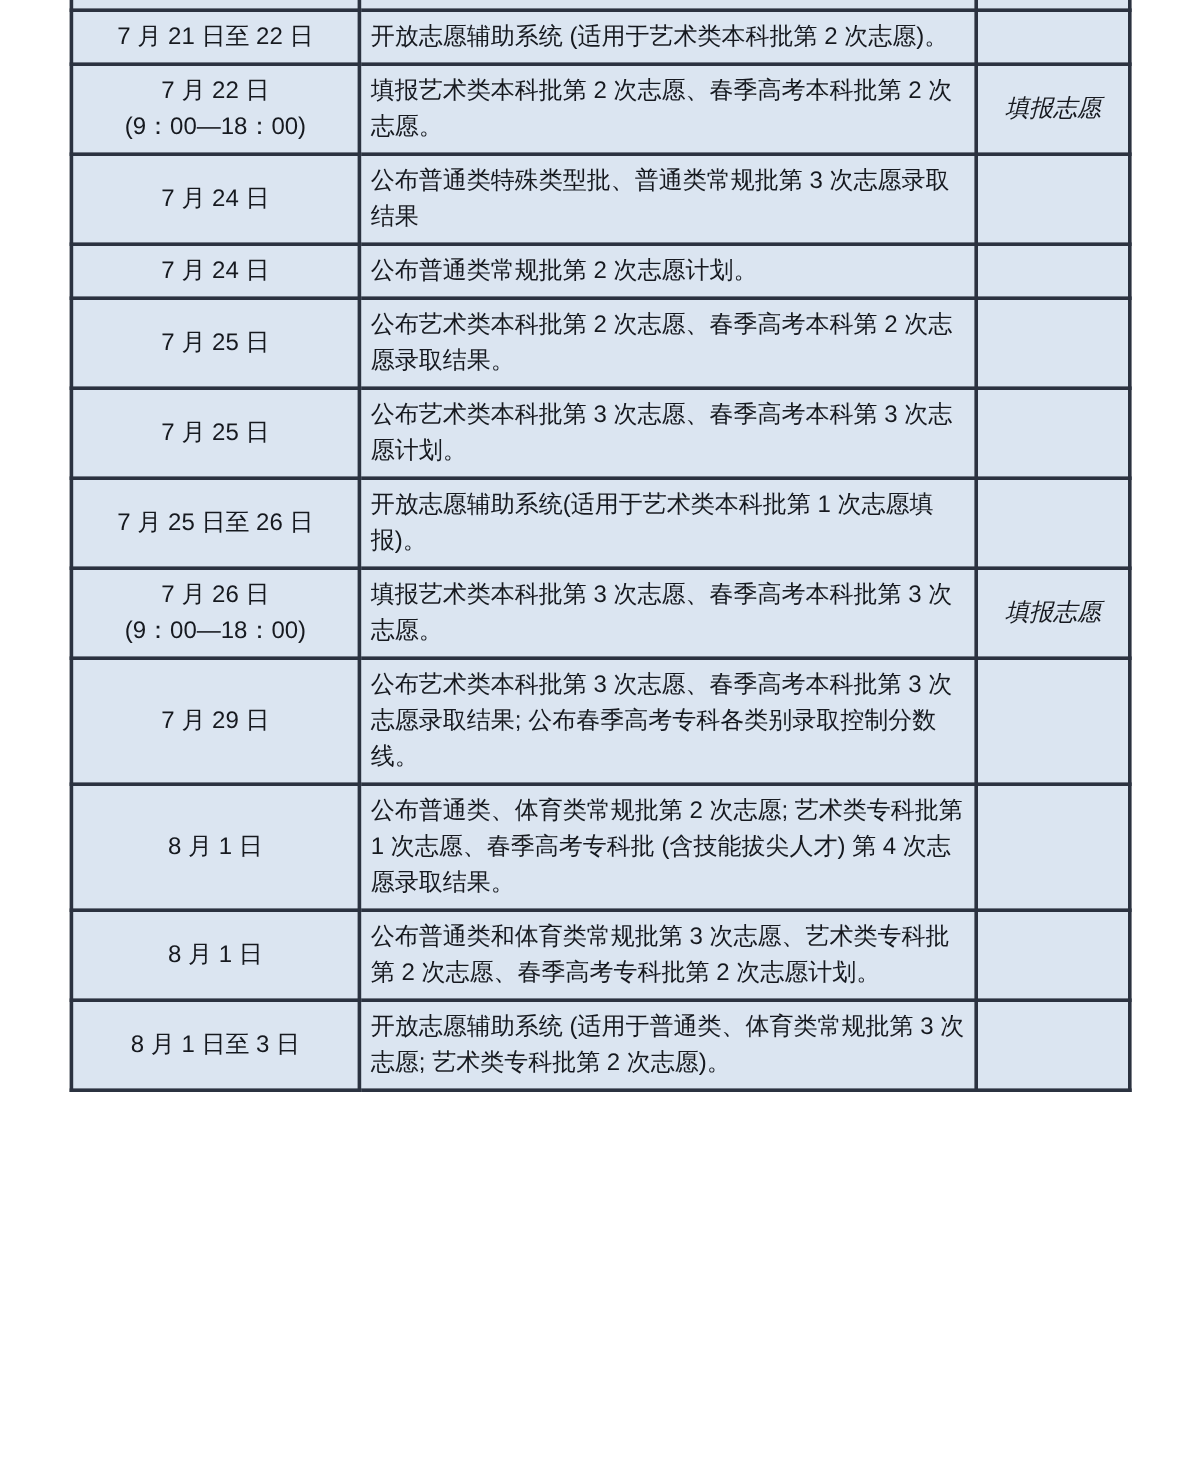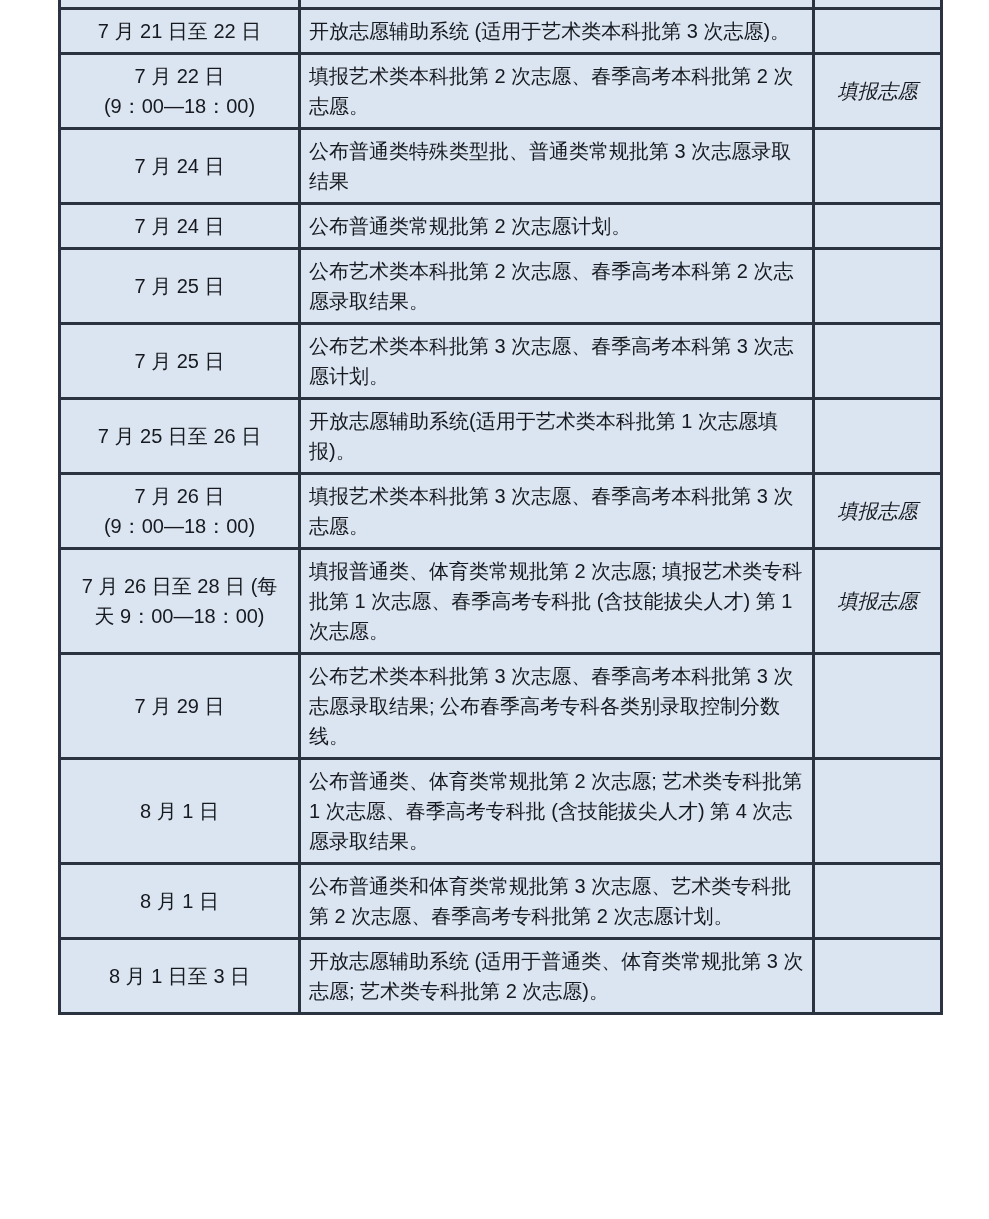--- a/index.html
+++ b/index.html
@@ -65,21 +65,21 @@
     <tbody>
         <tr class="partial-row">
           <td class="col-date"></td>
           <td class="col-desc"></td>
           <td class="col-action"></td>
         </tr>
         <tr>
           <td class="col-date">
             <span class="date-line">7 月 21 日至 22 日</span>
           </td>
-          <td class="col-desc">开放志愿辅助系统 (适用于艺术类本科批第 3 次志愿)。</td>
+          <td class="col-desc">开放志愿辅助系统 (适用于艺术类本科批第 2 次志愿)。</td>
           <td class="col-action"></td>
         </tr>
         <tr>
           <td class="col-date">
             <span class="date-line">7 月 22 日</span>
             <span class="date-line">(9：00—18：00)</span>
           </td>
           <td class="col-desc">填报艺术类本科批第 2 次志愿、春季高考本科批第 2 次志愿。</td>
           <td class="col-action">填报志愿</td>
         </tr>
@@ -121,28 +121,20 @@
         <tr>
           <td class="col-date">
             <span class="date-line">7 月 26 日</span>
             <span class="date-line">(9：00—18：00)</span>
           </td>
           <td class="col-desc">填报艺术类本科批第 3 次志愿、春季高考本科批第 3 次志愿。</td>
           <td class="col-action">填报志愿</td>
         </tr>
         <tr>
           <td class="col-date">
-            <span class="date-line">7 月 26 日至 28 日 (每</span>
-            <span class="date-line">天 9：00—18：00)</span>
-          </td>
-          <td class="col-desc">填报普通类、体育类常规批第 2 次志愿; 填报艺术类专科批第 1 次志愿、春季高考专科批 (含技能拔尖人才) 第 1 次志愿。</td>
-          <td class="col-action">填报志愿</td>
-        </tr>
-        <tr>
-          <td class="col-date">
             <span class="date-line">7 月 29 日</span>
           </td>
           <td class="col-desc">公布艺术类本科批第 3 次志愿、春季高考本科批第 3 次志愿录取结果; 公布春季高考专科各类别录取控制分数线。</td>
           <td class="col-action"></td>
         </tr>
         <tr>
           <td class="col-date">
             <span class="date-line">8 月 1 日</span>
           </td>
           <td class="col-desc">公布普通类、体育类常规批第 2 次志愿; 艺术类专科批第 1 次志愿、春季高考专科批 (含技能拔尖人才) 第 4 次志愿录取结果。</td>

